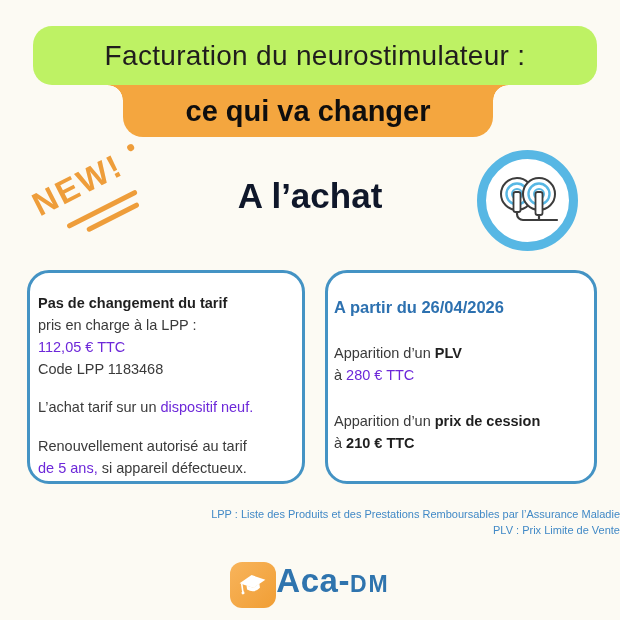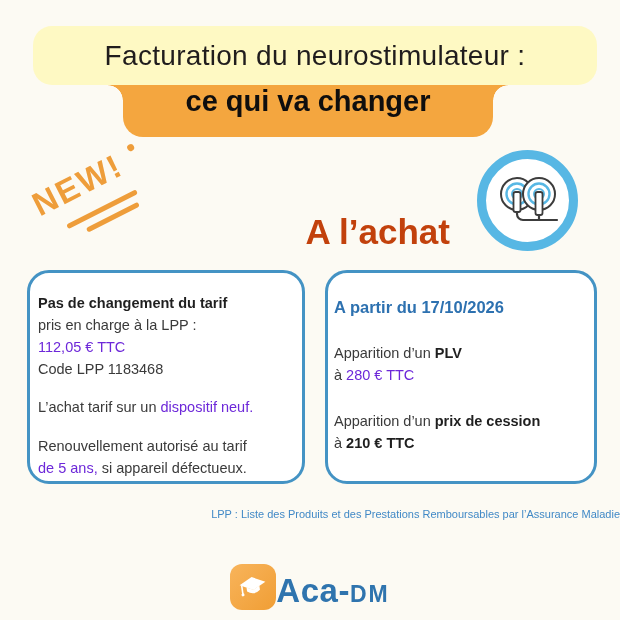--- a/index.html
+++ b/index.html
@@ -5,28 +5,28 @@
   * { margin:0; padding:0; box-sizing:border-box; }
   html,body { background:#e8e8e8; }
   .canvas {
     position:relative; width:620px; height:620px; margin:0 auto;
     background:#FCFAF3; overflow:hidden;
     font-family:"Liberation Sans", sans-serif; color:#1F1F1F;
   }
   
   .banner1 {
     position:absolute; left:33px; top:26px; width:564px; height:59px;
-    background:#fef9c3; border-radius:19px;
+    background:#bef264; border-radius:19px;
     display:flex; align-items:center; justify-content:center;
     font-size:28px; letter-spacing:.3px; color:#201d1d;
   }
   .banner2 {
     position:absolute; left:123px; top:85px; width:370px; height:52px;
     background:#F4A63F; border-radius:0 0 20px 20px;
-    display:flex; align-items:flex-start; justify-content:center;
+    display:flex; align-items:center; justify-content:center;
     font-size:29px; font-weight:bold; color:#0f0e0e;
   }
   .banner2::before {
     content:""; position:absolute; left:-15px; top:0; width:15px; height:15px;
     background:radial-gradient(circle at left bottom, #FCFAF3 0 14.4px, #F4A63F 15px);
   }
   .banner2::after {
     content:""; position:absolute; right:-15px; top:0; width:15px; height:15px;
     background:radial-gradient(circle at right bottom, #FCFAF3 0 14.4px, #F4A63F 15px);
   }
@@ -36,22 +36,22 @@
     transform:rotate(-27deg); color:#EE9D3A;
   }
   .new-text { display:block; font-size:33px; font-weight:bold; letter-spacing:2px; }
   .new-dot { position:absolute; right:4px; top:6px; width:7px; height:7px;
              border-radius:50%; background:#EE9D3A; }
   .stroke { position:absolute; height:4.5px; background:#EE9D3A; border-radius:3px; }
   .s1 { left:20px; top:49px; width:78px; }
   .s2 { left:36px; top:61px; width:58px; }
   
   .section-title {
-    position:absolute; left:170px; top:176px; width:280px; text-align:right;
-    font-size:35px; font-weight:bold; color:#c2410c;margin-top:36px;
+    position:absolute; left:170px; top:176px; width:280px; text-align:center;
+    font-size:35px; font-weight:bold; color:#0f172a;
   }
   
   .electrode-circle {
     position:absolute; left:477px; top:150px; width:101px; height:101px;
     border-radius:50%; background:#fff; border:9px solid #57B7E4;
     display:flex; align-items:center; justify-content:center;
   }
   
   .card {
     position:absolute; top:270px; height:214px; background:#fff;
@@ -69,21 +69,21 @@
   .gap17 { margin-top:17px !important; }
   .gap24 { margin-top:24px !important; }
   
   .footnotes {
     position:absolute; left:0; right:0; top:506px; text-align:right;
     color:#4189C6; font-size:11px; line-height:16px;
   }
   
   .logo {
     position:absolute; left:0; right:0; top:562px; height:48px;
-    display:flex; align-items:flex-end; justify-content:center; 
+    display:flex; align-items:flex-start; justify-content:center; 
   }
   .logo-icon {
     width:46px; height:46px; border-radius:12px;
     background:linear-gradient(135deg,#F8B45B,#F09E35);
     display:flex; align-items:center; justify-content:center;
   }
   .logo-text { font-size:33px; font-weight:bold; color:#2F74AE; letter-spacing:.5px; }
   .logo-text .sc { font-size:23px; letter-spacing:2px; }
 </style>
 </head>
@@ -136,33 +136,34 @@
     <p class="gap16">
       <span>L’achat tarif sur un </span><span class="orange">dispositif neuf.</span>
     </p>
     <p class="gap17">
       <span>Renouvellement autorisé au tarif</span><br>
       <span class="orange">de 5 ans,</span><span> si appareil défectueux.</span>
     </p>
   </div>
 
   <div class="card card-right">
-    <p class="blue-title">A partir du 17/10/2026</p>
+    <p class="blue-title">A partir du 26/04/2026</p>
     <p class="gap24">
       <span>Apparition d’un </span><span class="b dark">PLV</span><br>
       <span>à </span><span class="orange">280 € TTC</span>
     </p>
     <p class="gap24">
       <span>Apparition d’un </span><span class="b dark">prix de cession</span><br>
       <span>à </span><span class="b dark">210 € TTC</span>
     </p>
   </div>
 
   <div class="footnotes">
     <p>LPP : Liste des Produits et des Prestations Remboursables par l’Assurance Maladie</p>
+    <p>PLV : Prix Limite de Vente</p>
   </div>
 
   <div class="logo">
     <div class="logo-icon">
       <svg width="32" height="32" viewBox="0 0 32 32" style="transform:rotate(-8deg)">
         <polygon points="16,6 29,12.5 16,19 3,12.5" fill="#fff"></polygon>
         <path d="M9.5,15.5 v4.2 q6.5,5.2 13,0 v-4.2 l-6.5,3.2 z" fill="#fff"></path>
         <line x1="5" y1="13.8" x2="5" y2="21" stroke="#fff" stroke-width="1.6" stroke-linecap="round"></line>
         <circle cx="5" cy="22.4" r="1.5" fill="#fff"></circle>
       </svg>

